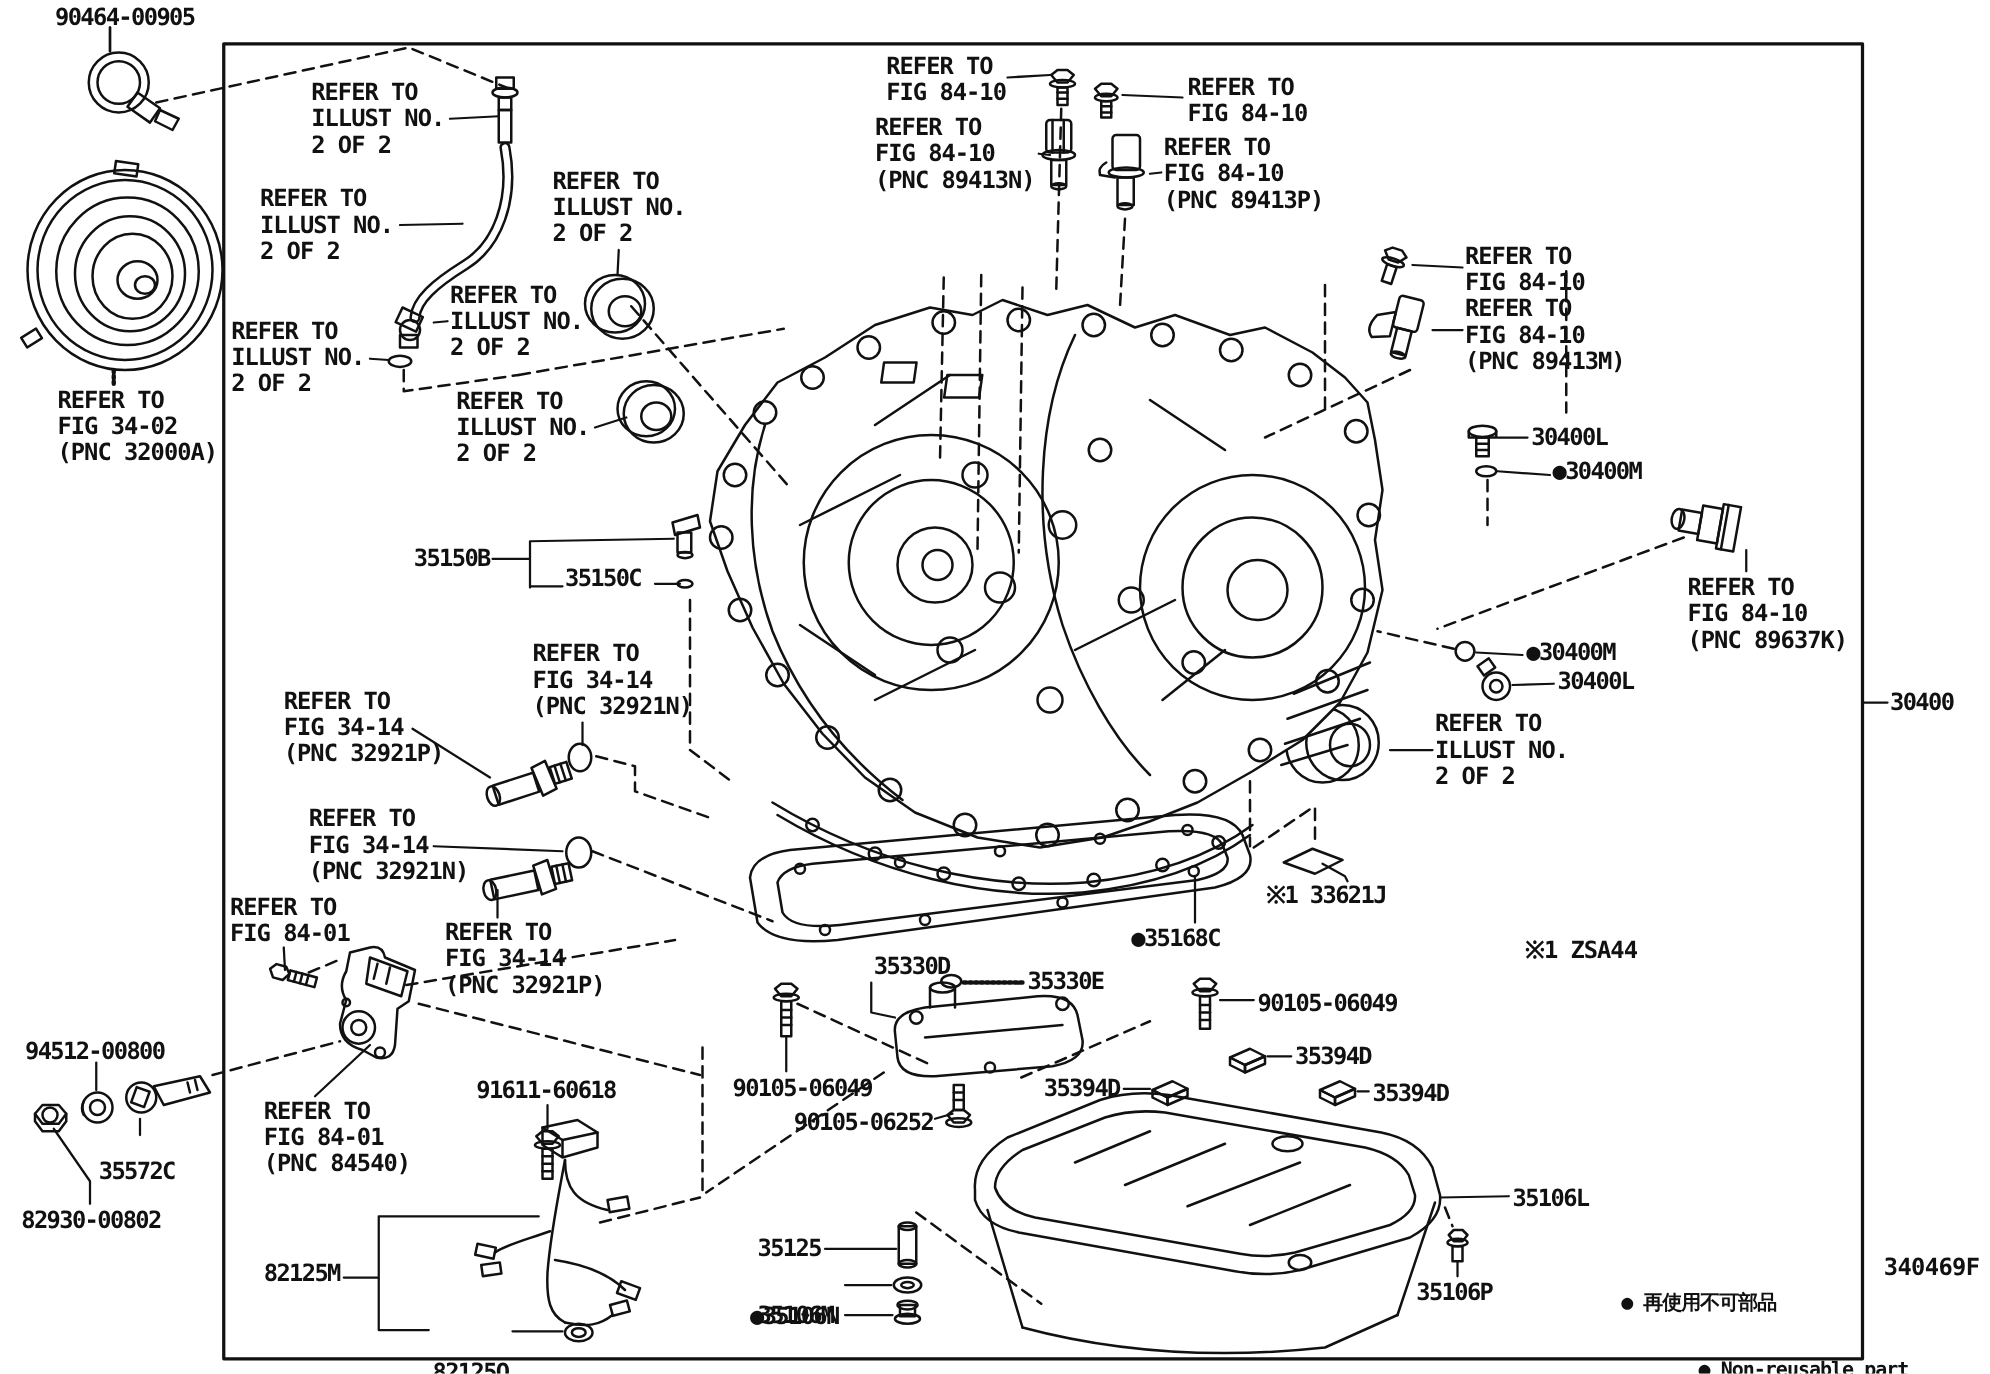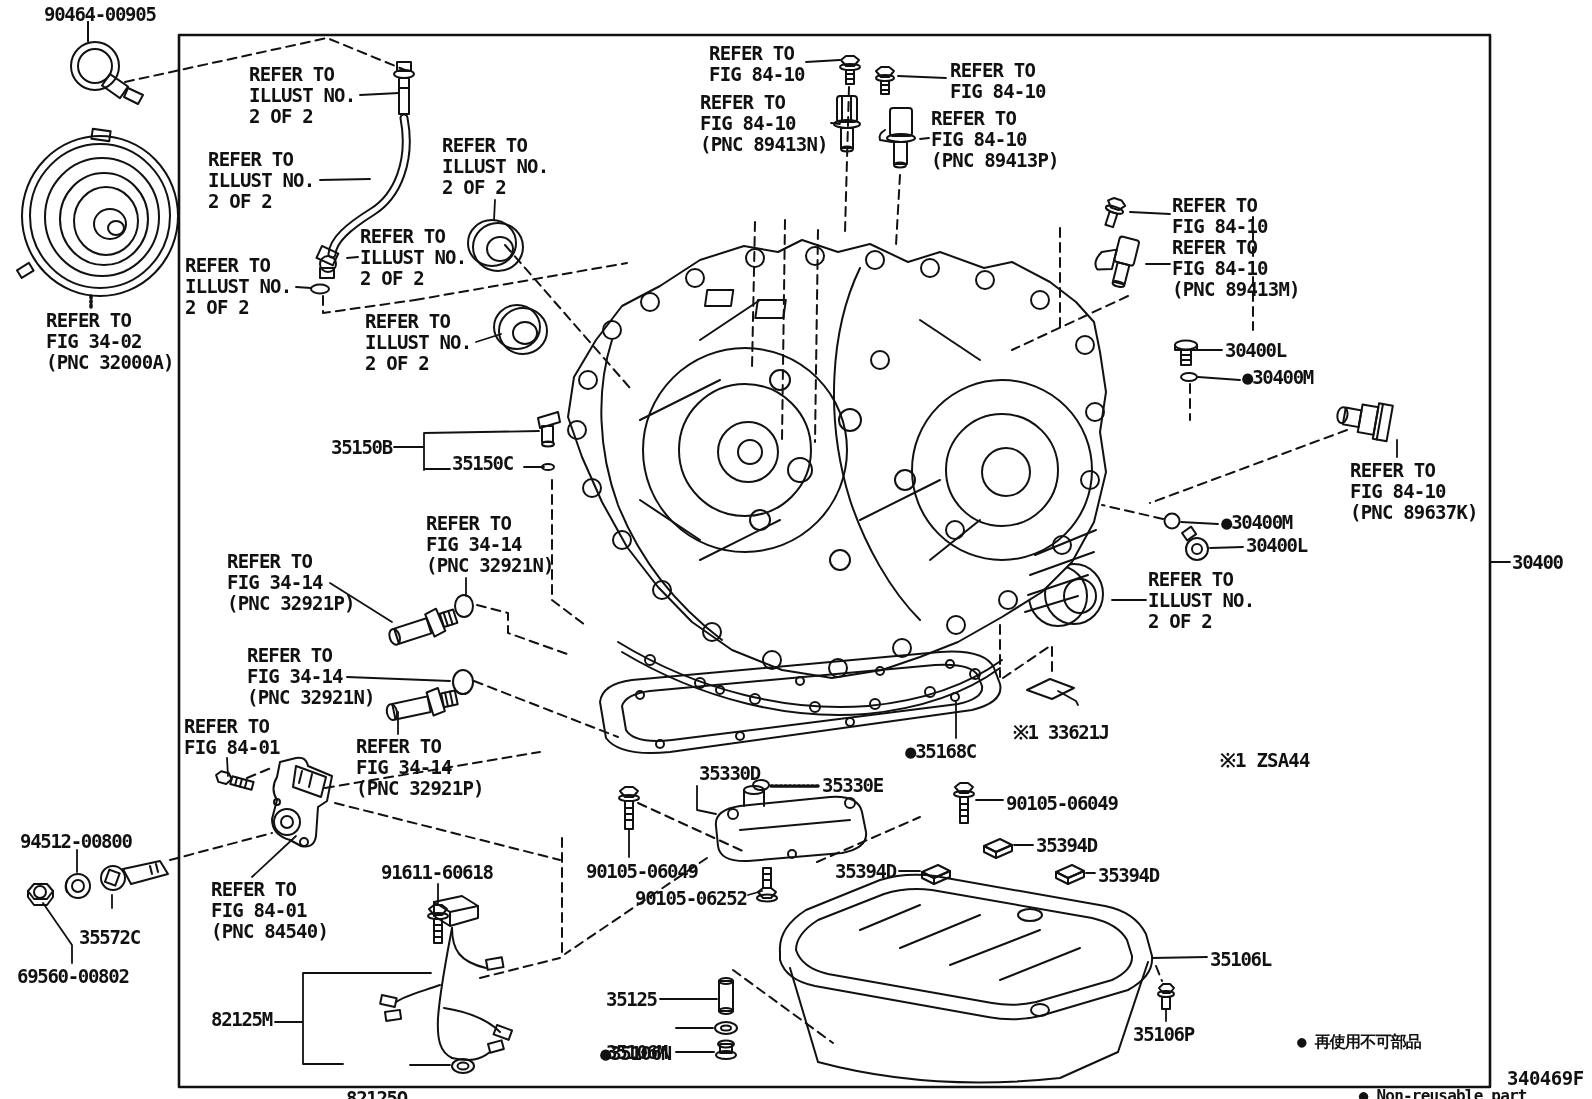--- a/index.html
+++ b/index.html
@@ -537,41 +537,41 @@
 FIG 34-14
 (PNC 32921P)</div>
       <div class="lbl ref" style="left: 211px; top: 879px;">REFER TO
 FIG 84-01
 (PNC 84540)</div>
       <div class="lbl pn" style="left: 1225px; top: 339px;">30400L</div>
       <div class="lbl pn" style="left: 1242px; top: 366px;">●30400M</div>
       <div class="lbl pn" style="left: 1221px; top: 511px;">●30400M</div>
       <div class="lbl pn" style="left: 1246px; top: 534px;">30400L</div>
       <div class="lbl pn" style="left: 1512px; top: 551px;">30400</div>
-      <div class="lbl pn" style="left: 1013px; top: 705px; margin-top: 16px;">※1 33621J</div>
+      <div class="lbl pn" style="left: 1013px; top: 705px;">※1 33621J</div>
       <div class="lbl pn" style="left: 905px; top: 740px;">●35168C</div>
       <div class="lbl ref" style="left: 1220px; top: 750px;">※1 ZSA44</div>
       <div class="lbl pn" style="left: 699px; top: 762px;">35330D</div>
       <div class="lbl pn" style="left: 822px; top: 774px;">35330E</div>
       <div class="lbl pn" style="left: 1006px; top: 792px;">90105-06049</div>
       <div class="lbl pn" style="left: 1036px; top: 834px;">35394D</div>
       <div class="lbl pn" style="left: 835px; top: 860px;">35394D</div>
       <div class="lbl pn" style="left: 1098px; top: 864px;">35394D</div>
       <div class="lbl pn" style="left: 586px; top: 860px;">90105-06049</div>
       <div class="lbl pn" style="left: 635px; top: 887px;">90105-06252</div>
       <div class="lbl pn" style="left: 381px; top: 861px;">91611-60618</div>
       <div class="lbl pn" style="left: 20px; top: 830px;">94512-00800</div>
       <div class="lbl pn" style="left: 79px; top: 910px; margin-top: 16px;">35572C</div>
-      <div class="lbl pn" style="left: 17px; top: 965px;">69560-00802</div>
+      <div class="lbl pn" style="left: 17px; top: 965px;">82930-00802</div>
       <div class="lbl pn" style="left: 211px; top: 1008px;">82125M</div>
       <div class="lbl pn" style="left: 346px; top: 1051px; margin-top: 36px;">82125Q</div>
       <div class="lbl pn" style="left: 606px; top: 988px;">35125</div>
       <div class="lbl pn" style="left: 600px; top: 1017px; margin-top: 25px;">●35106N</div>
       <div class="lbl pn" style="left: 606px; top: 1041px;">35106M</div>
       <div class="lbl pn" style="left: 1210px; top: 948px;">35106L</div>
       <div class="lbl pn" style="left: 1133px; top: 1023px;">35106P</div>
     </div>
 
   <div class="lbl legend" style="left:1297px;top:1028px"><span>● 再使用不可部品</span><br>
        <span>● Non-reusable part</span></div>
 
-  <div class="lbl sheet" style="left:1507px;top:1067px">340469F</div>
+  <div class="lbl sheet" style="left:1507px;top:1003px">340469F</div>
 </div>
 
 </body></html>

